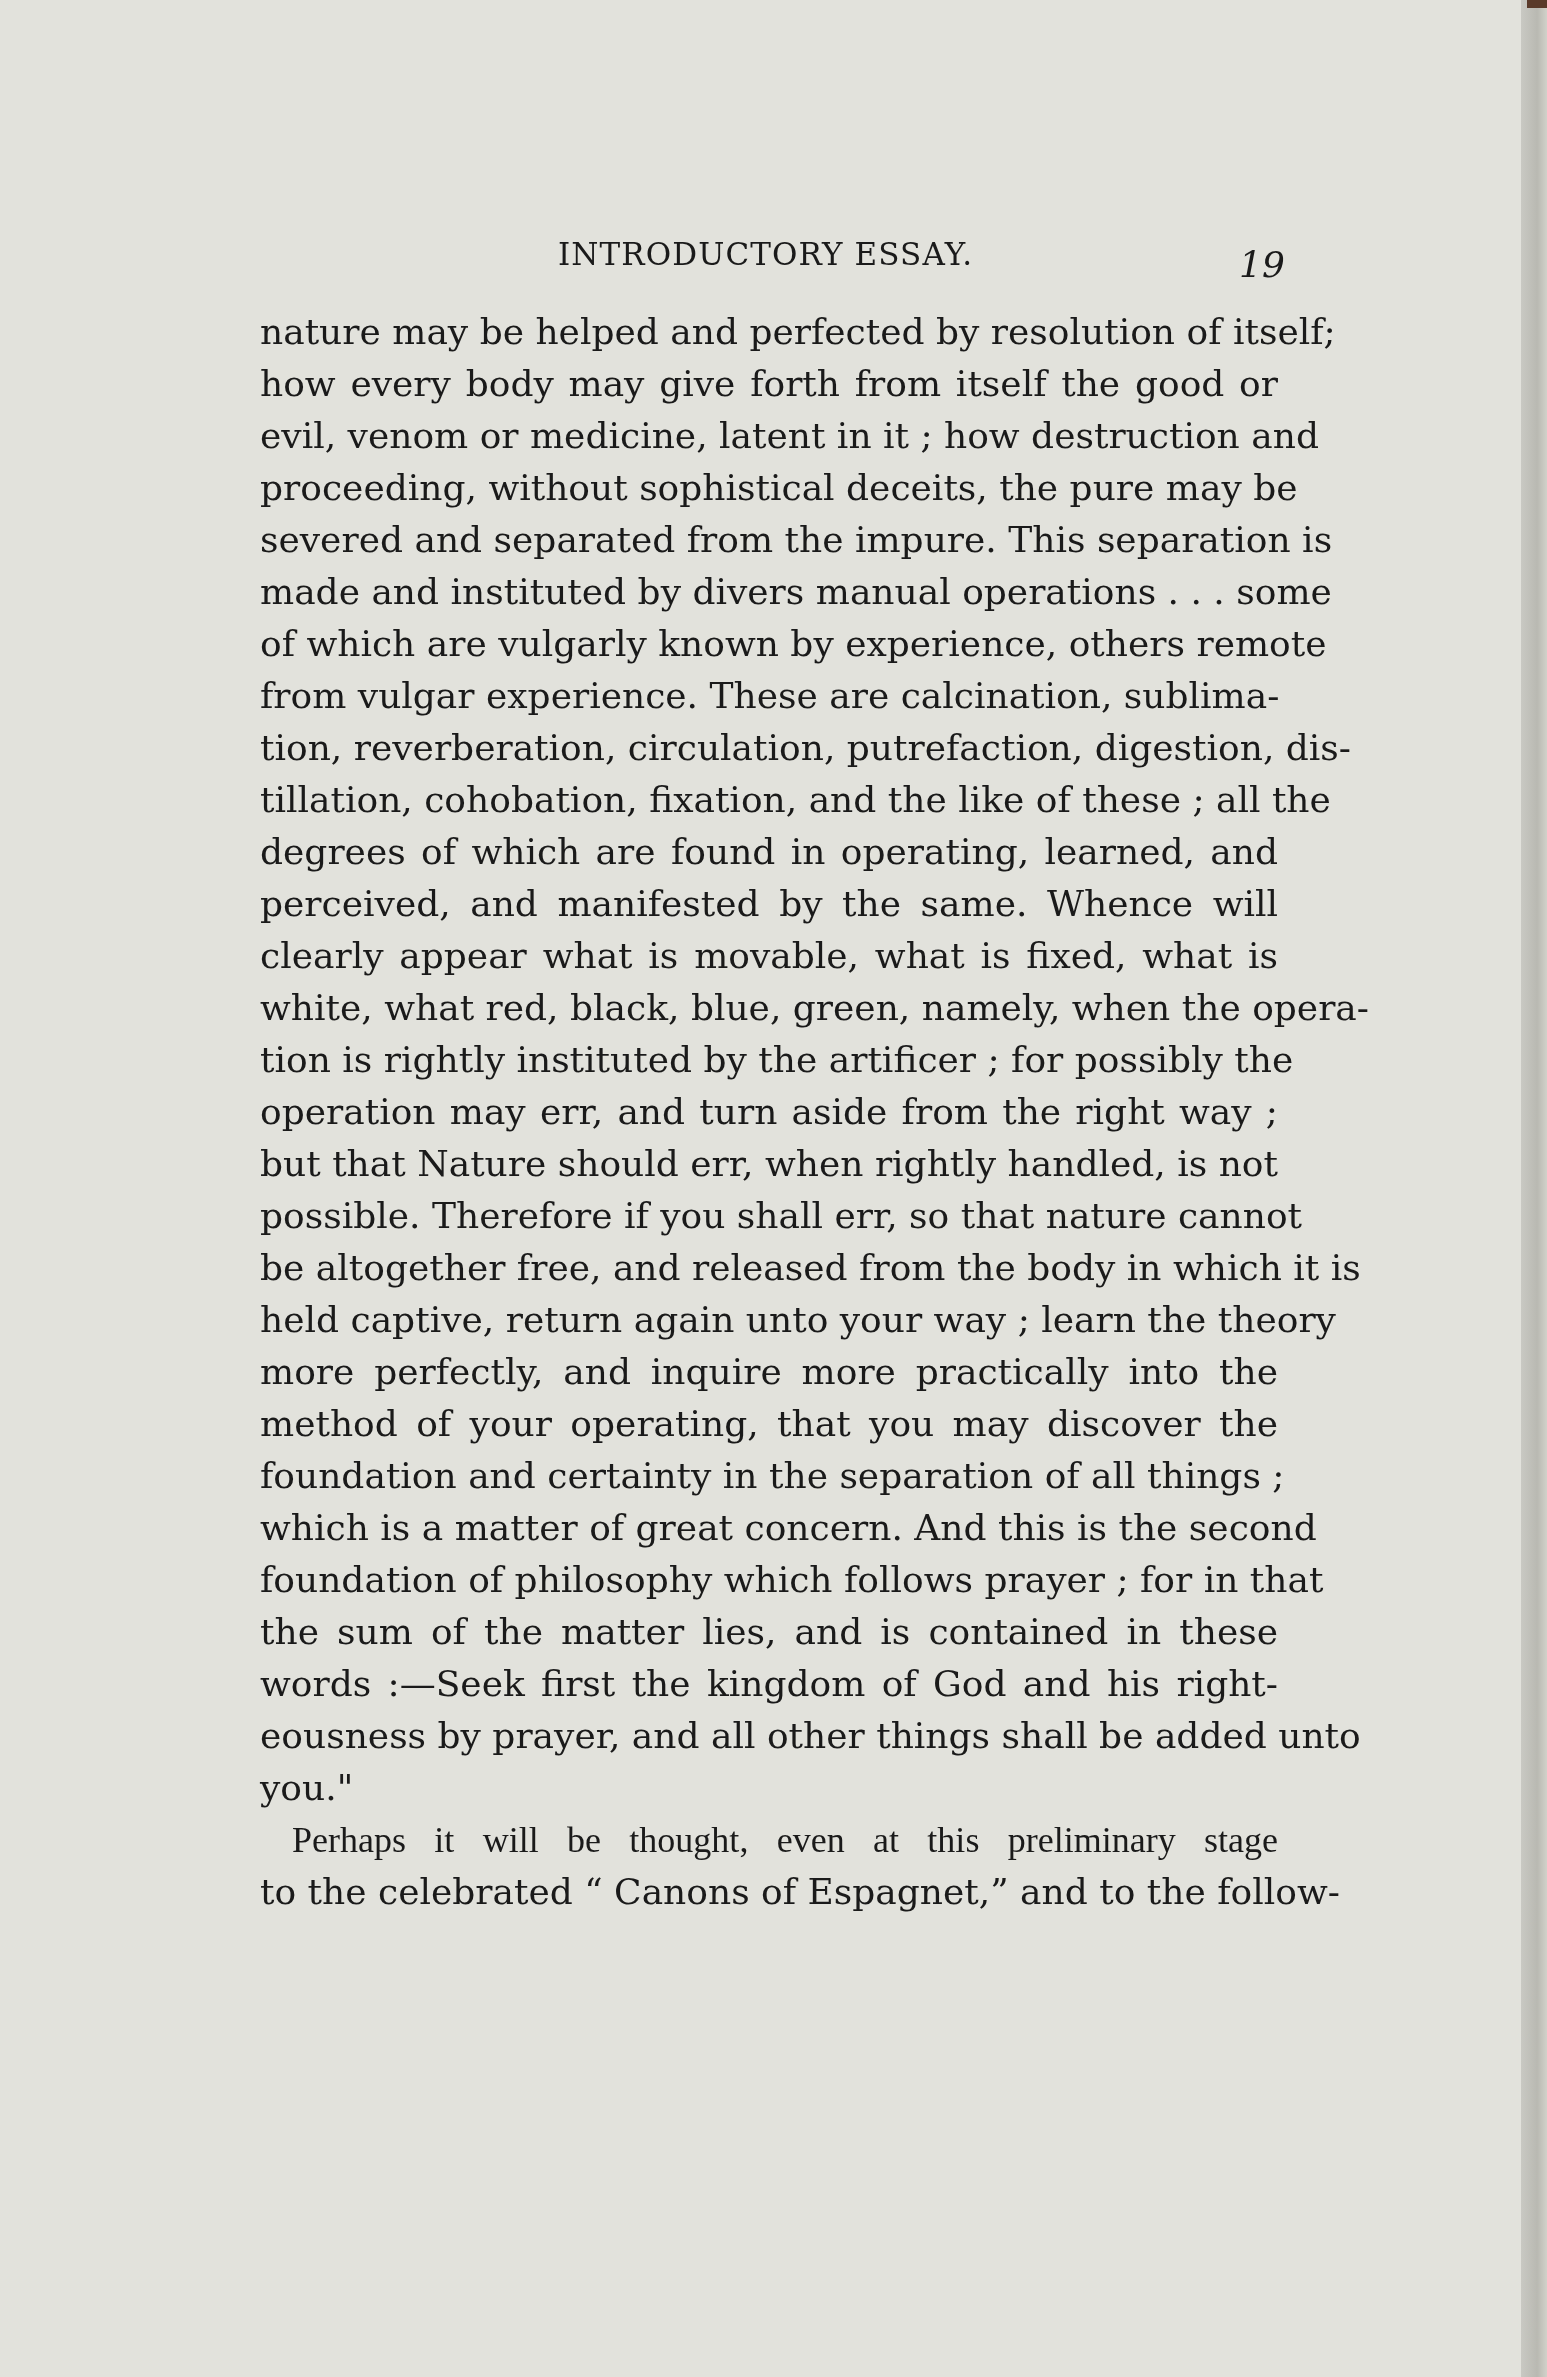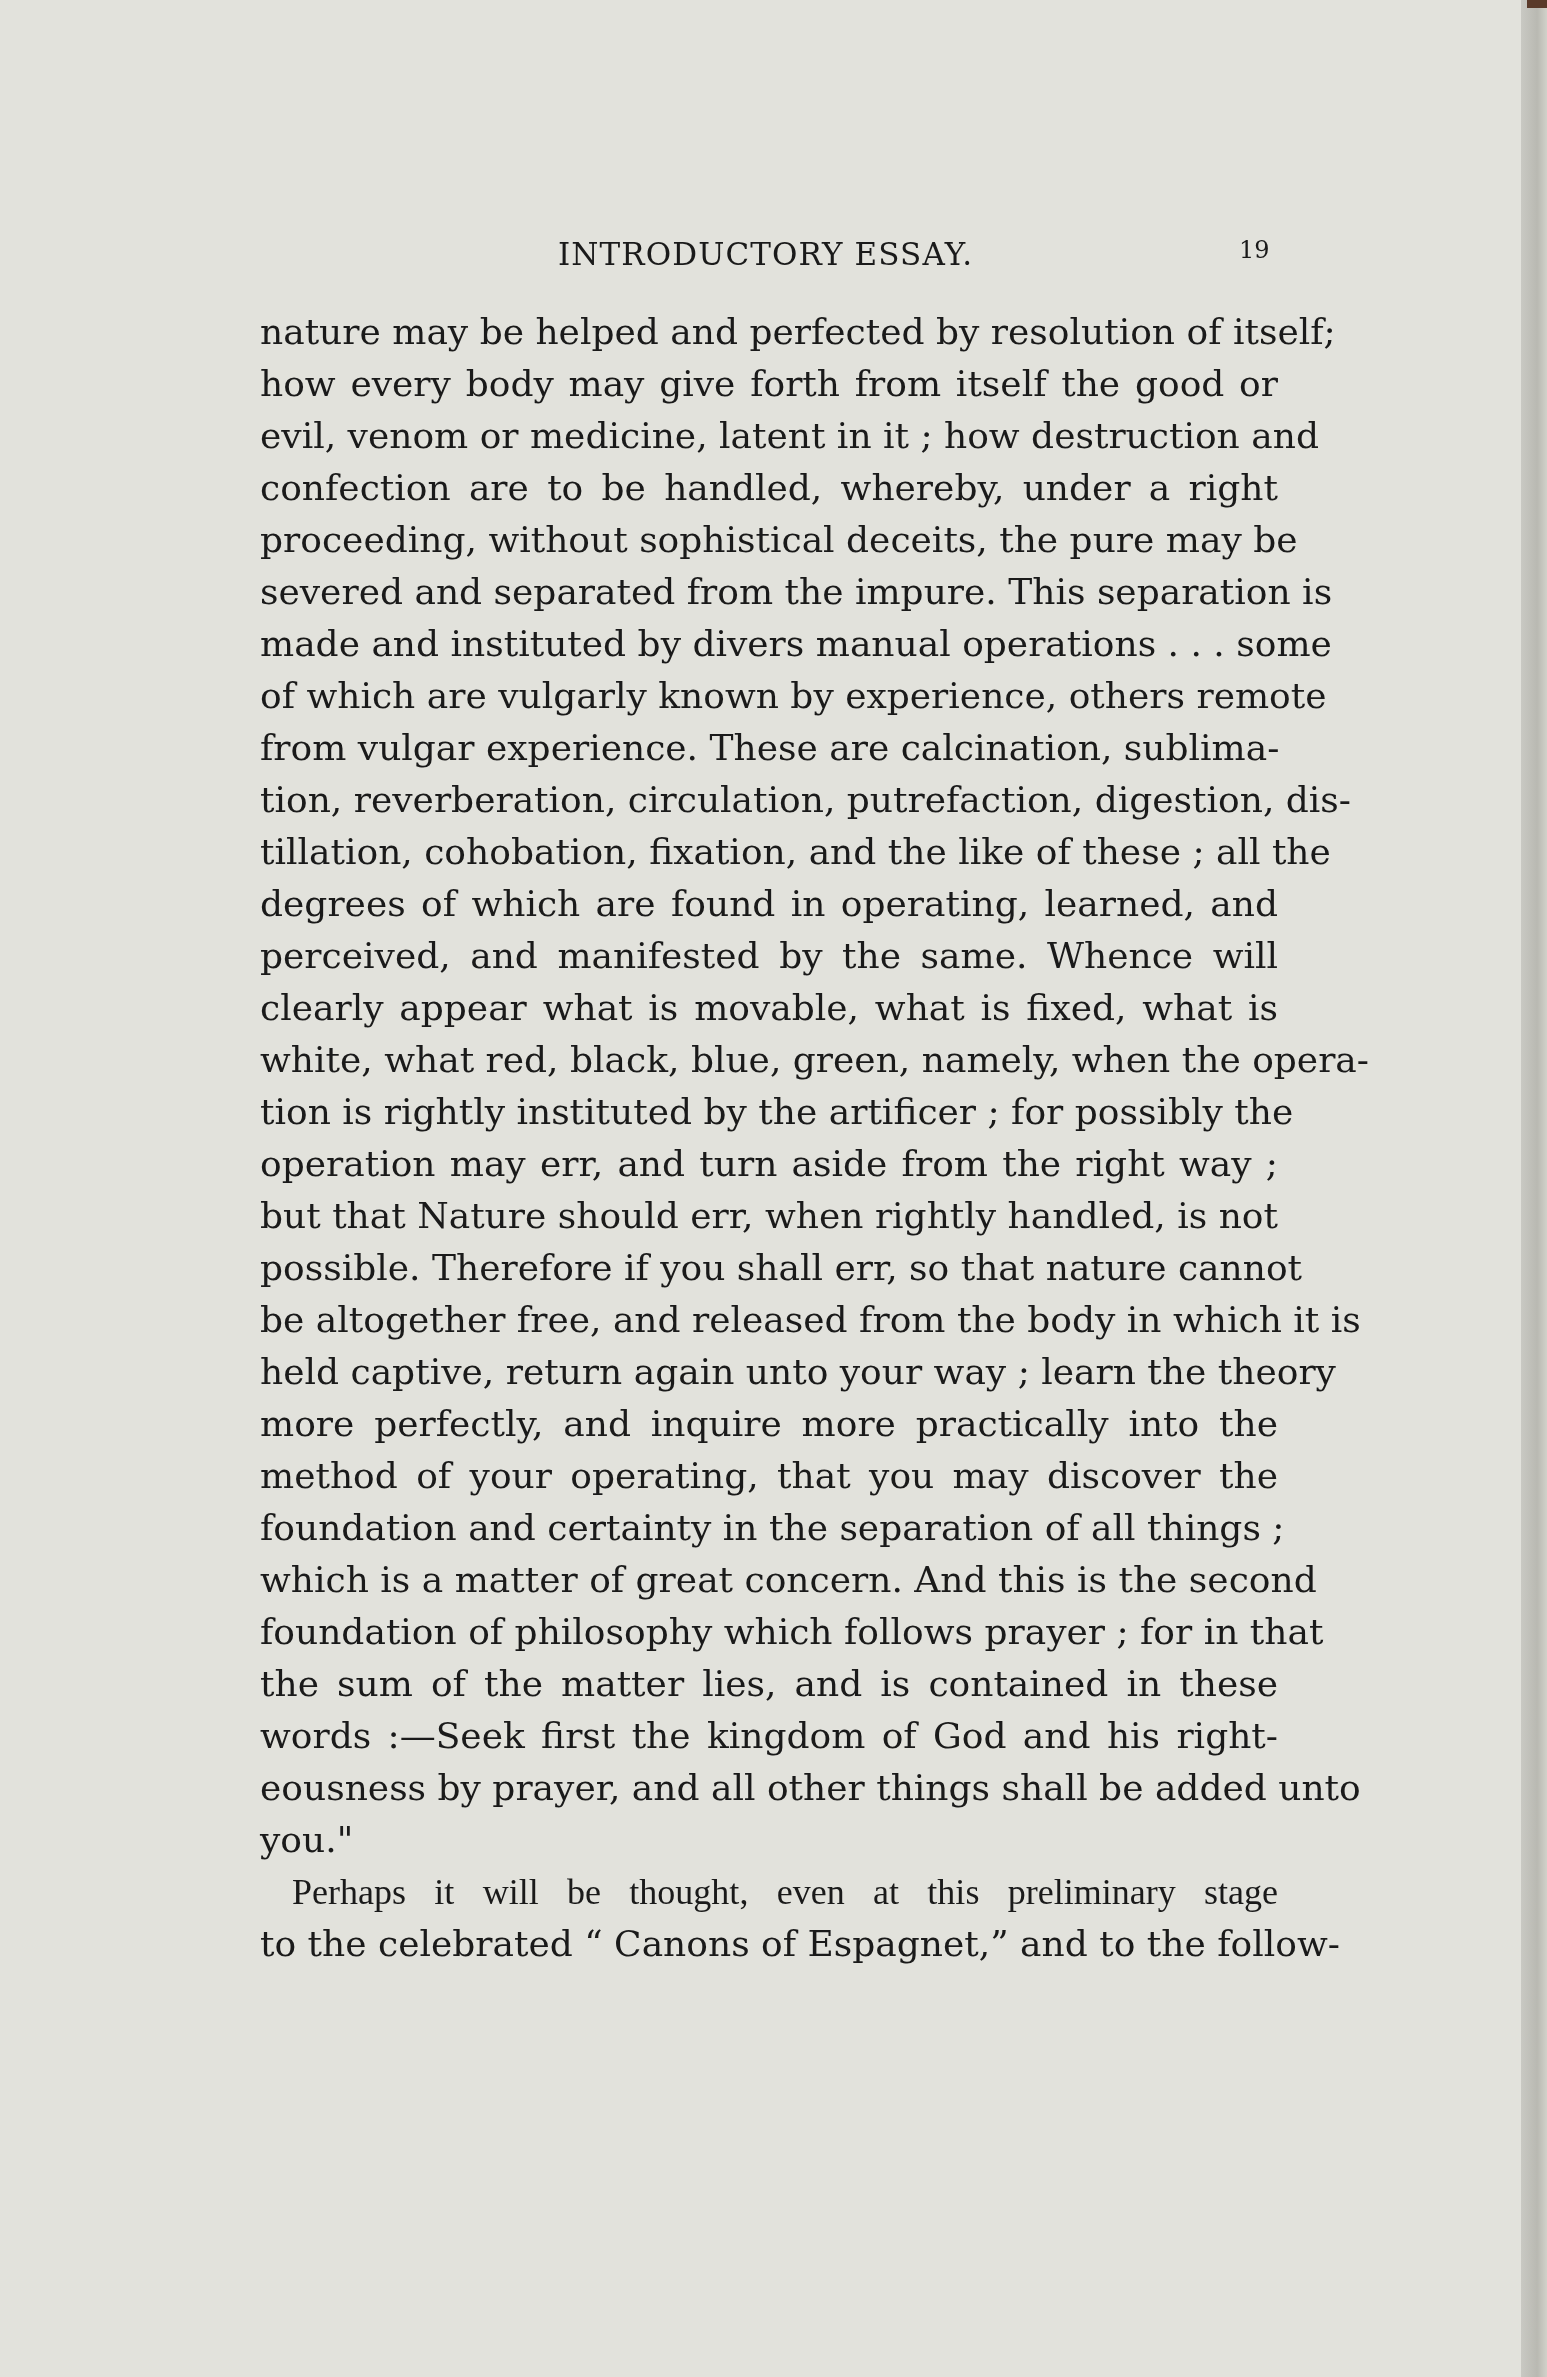--- a/index.html
+++ b/index.html
@@ -22,22 +22,23 @@
   }
   .corner {
     position: absolute; right: 0; top: 0; width: 21.5px; height: 7.5px;
     background: #5a3a2a;
   }
   .running-head {
     position: absolute; top: 236px; left: 558px;
     font-size: 31px; letter-spacing: 1.1px;
   }
   .folio {
-    position: absolute; top: 236px; left: 1239px;
-    font-size: 24px;
+    position: absolute; top: 244px; left: 1239px;
+    font-size: 36px;
+    font-style: italic;
   }
   .body-text {
     position: absolute; left: 226px; top: 306px; width: 1052px;
     font-size: 36px; line-height: 52px;
   }
   .line {
     display: block; white-space: nowrap;
     text-align: justify; text-align-last: justify; margin-left: 34px;
   }
   .line.last { text-align-last: left; }
@@ -48,21 +49,20 @@
 
 <div class="page">
   <div class="running-head">INTRODUCTORY ESSAY.</div>
   <div class="folio">19</div>
 
   <div class="body-text">
     <div>
       <span class="line">nature may be helped and perfected by resolution of itself;</span>
       <span class="line">how every body may give forth from itself the good or</span>
       <span class="line">evil, venom or medicine, latent in it ; how destruction and</span>
-      <span class="line">confection are to be handled, whereby, under a right</span>
       <span class="line">proceeding, without sophistical deceits, the pure may be</span>
       <span class="line">severed and separated from the impure. This separation is</span>
       <span class="line">made and instituted by divers manual operations . . . some</span>
       <span class="line">of which are vulgarly known by experience, others remote</span>
       <span class="line">from vulgar experience. These are calcination, sublima-</span>
       <span class="line">tion, reverberation, circulation, putrefaction, digestion, dis-</span>
       <span class="line">tillation, cohobation, fixation, and the like of these ; all the</span>
       <span class="line">degrees of which are found in operating, learned, and</span>
       <span class="line">perceived, and manifested by the same. Whence will</span>
       <span class="line">clearly appear what is movable, what is fixed, what is</span>

